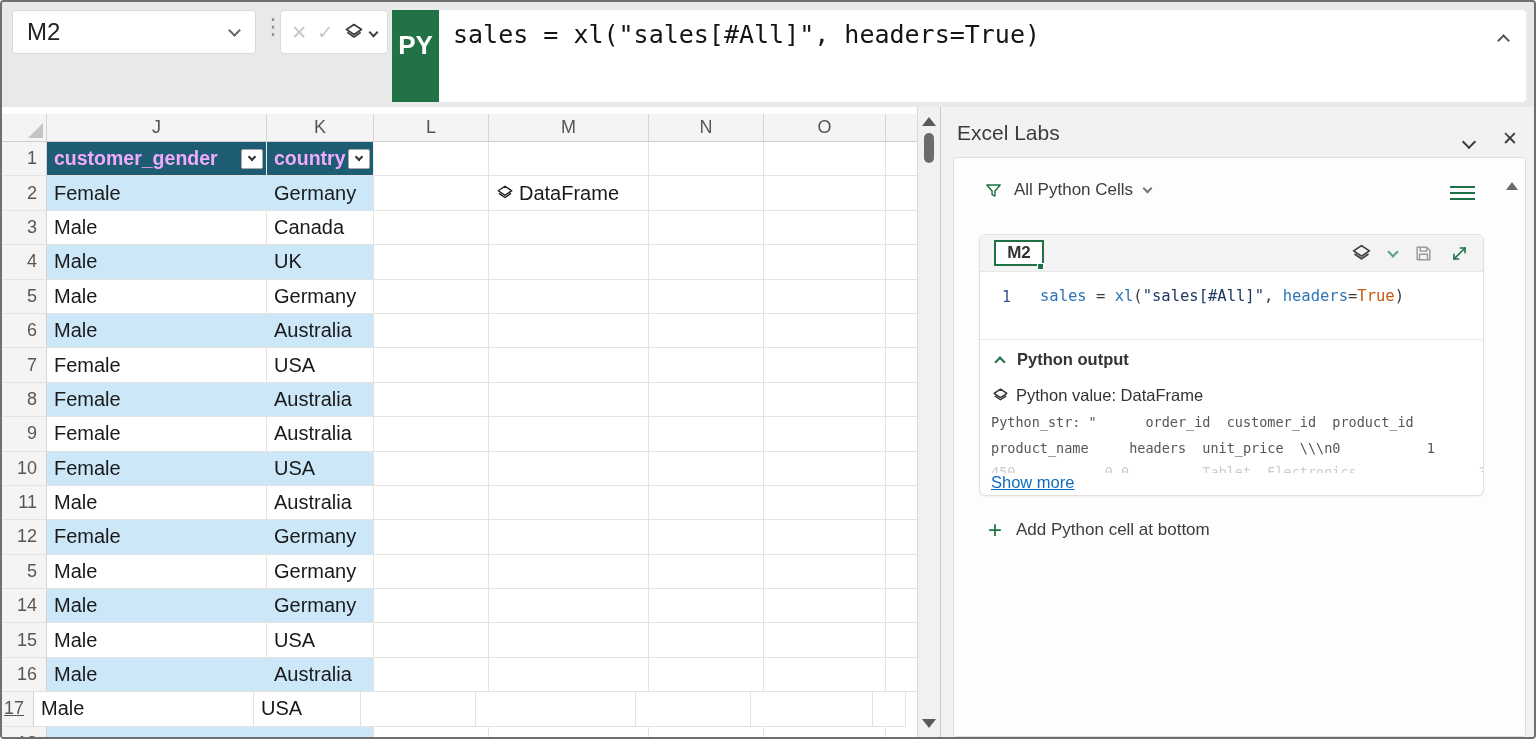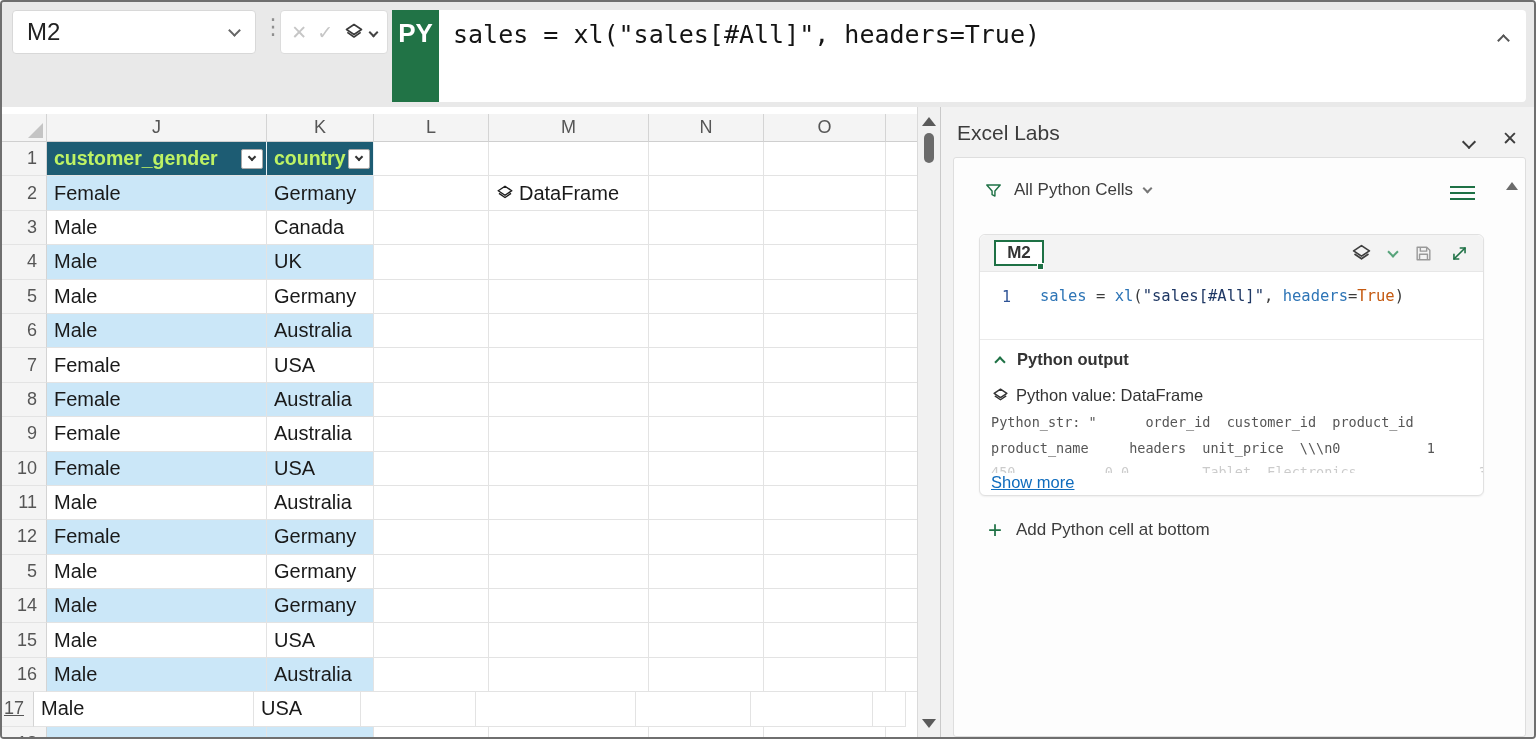--- a/index.html
+++ b/index.html
@@ -28,21 +28,21 @@
     background:#fff; border:1px solid #dcdcdc; border-radius:4px;
     display:flex; align-items:center; justify-content:space-evenly;
   }
   .fxgroup .ghost { color:#c6c6c6; font-size:19px; }
   .stack-icon { width:20px; height:20px; display:inline-block; color:#3b3b3b; }
   .stack-icon svg { width:100%; height:100%; }
   .fxgroup .chev { width:7px; height:7px; border-color:#444; margin-left:-4px; }
   .pybadge {
     position:absolute; left:390px; top:8px; width:47px; height:92px;
     background:#217346; color:#fff; font-weight:bold; font-size:26px;
-    text-align:center; padding-top:8px;
+    text-align:center; padding-top:20px;
   }
   .formulabar {
     position:absolute; left:437px; top:8px; width:1087px; height:92px;
     background:#fff; border-radius:0 4px 4px 0;
   }
   .formulabar .code {
     font-family:"DejaVu Sans Mono", monospace; font-size:25px; color:#141414;
     padding:10px 0 0 14px; white-space:pre;
   }
   .formulabar .chev { position:absolute; right:18px; top:26px; border-color:#555; }
@@ -56,21 +56,21 @@
   .grow.letters { height:28px; }
   .gcell { flex:none; position:relative; border-right:1px solid #e3e3e3; border-bottom:1px solid #e3e3e3;
            font-size:20px; color:#1a1a1a; padding-left:7px; display:flex; align-items:center; background:#fff; overflow:hidden; }
   .gcell.head { background:#f4f4f4; color:#565656; font-size:18px; justify-content:center; padding-left:0;
                 border-right:1px solid #d4d4d4; border-bottom:1px solid #cfcfcf; }
   .gcell.gutter { background:#f4f4f4; color:#565656; font-size:18px; justify-content:flex-end; padding:0 9px 0 0;
                   border-right:1px solid #d4d4d4; }
   .gcell.corner { background:#f4f4f4; border-right:1px solid #d4d4d4; border-bottom:1px solid #cfcfcf; }
   .corner .tri { position:absolute; right:3px; bottom:3px; width:0; height:0;
                  border-left:15px solid transparent; border-bottom:15px solid #c4c4c4; }
-  .gcell.theader { background:#1d5c73; color:#bef264; font-weight:bold; font-size:19.5px; border-right:1px solid #e8f2f7; }
+  .gcell.theader { background:#1d5c73; color:#f0abfc; font-weight:bold; font-size:19.5px; border-right:1px solid #e8f2f7; }
   .gcell.band { background:#cbe7f8; }
   .filterbtn { position:absolute; right:3px; top:50%; transform:translateY(-50%);
                width:22px; height:20px; background:#fff; border:1px solid #a8a8a8; border-radius:2px;
                display:flex; align-items:center; justify-content:center; }
   .filterbtn .chev { width:6px; height:6px; border-color:#333; margin-top:-3px; }
   .dfcell { display:flex; align-items:center; gap:5px; }
   .dfcell .stack-icon { width:18px; height:18px; color:#1f1f1f; }
 
   
   .vscroll { position:absolute; left:915px; top:0; width:24px; height:630px; background:#f1f1f1;

